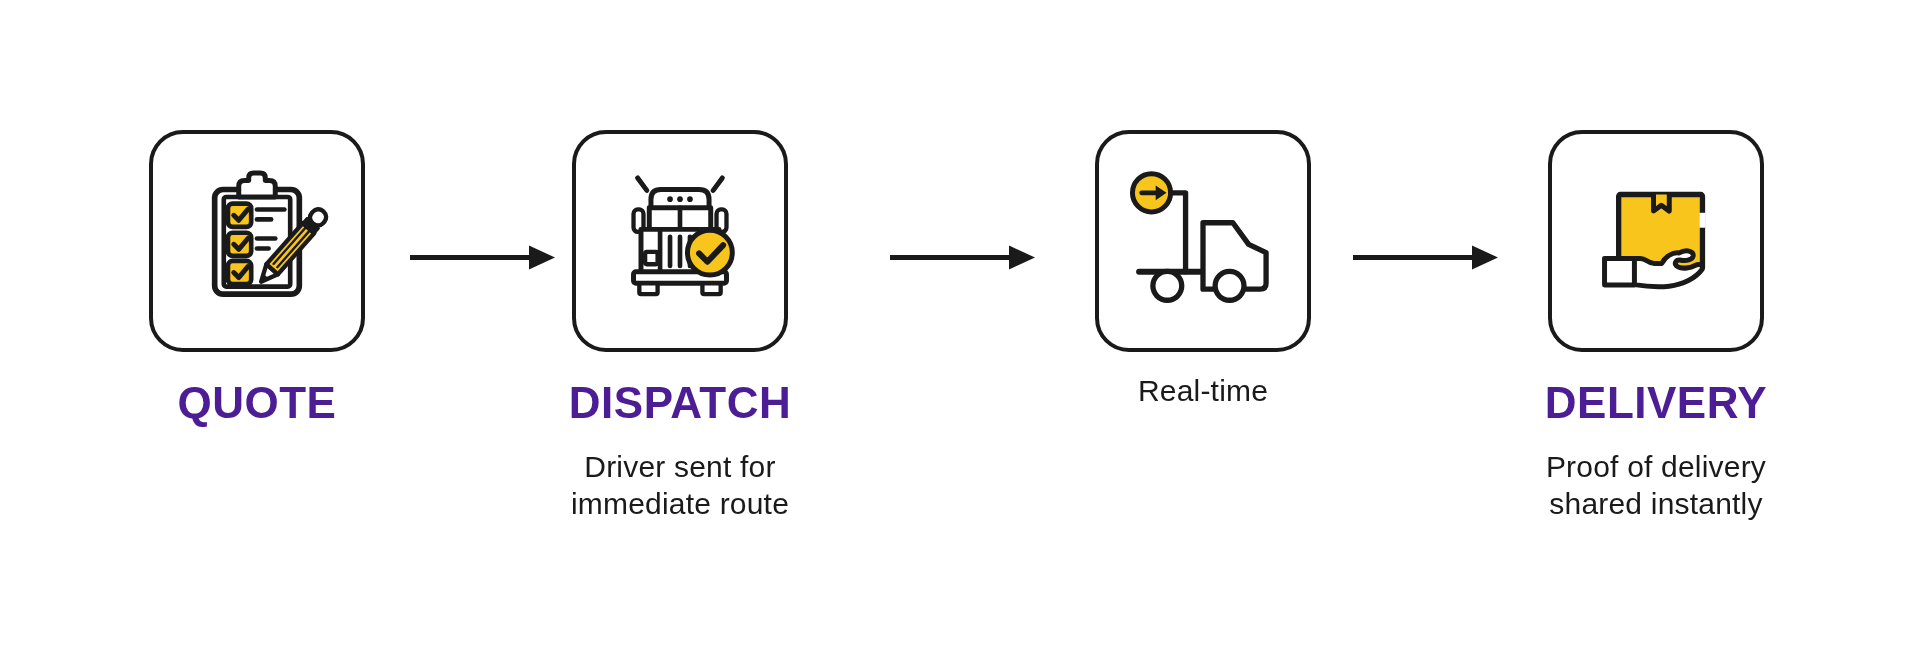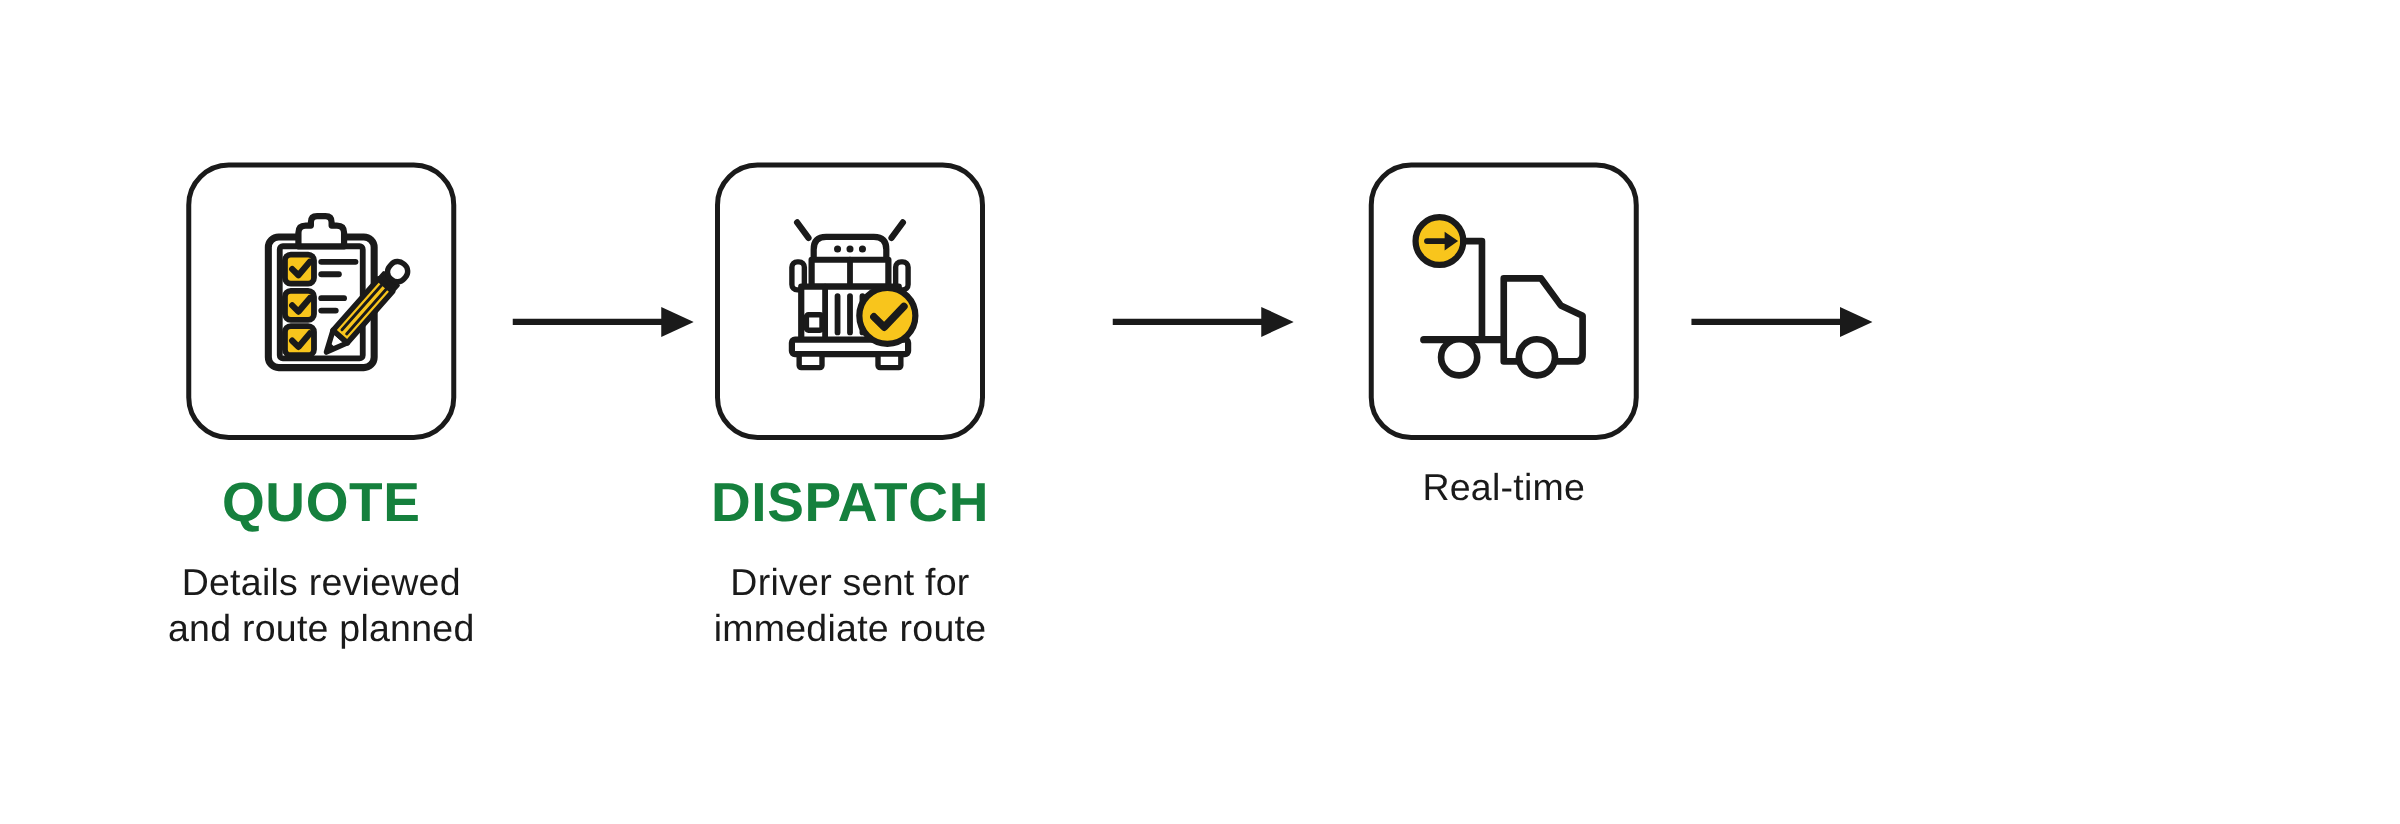--- a/index.html
+++ b/index.html
@@ -29,21 +29,21 @@
     border-radius:34px;
     background:#ffffff;
     display:flex;align-items:center;justify-content:center;
   }
   .card svg{display:block;}
   .title{
     margin:26px 0 0 0;
     font-size:44px;
     font-weight:700;
     letter-spacing:.5px;
-    color:#15803d;
+    color:#4c1d95;
   }
   .desc{
     margin:20px 0 0 0;
     font-size:30px;
     line-height:37px;
     letter-spacing:.2px;
     color:var(--ink);
     font-weight:400;
   }
   .arrow{
@@ -85,24 +85,20 @@
             <rect x="10" y="-4.6" width="33" height="9.2" fill="var(--accent)" stroke-width="2.6"></rect>
             <line x1="13" y1="-1.5" x2="43" y2="-1.5" stroke-width="1.4"></line>
             <line x1="13" y1="1.5" x2="43" y2="1.5" stroke-width="1.4"></line>
             <rect x="43" y="-4.6" width="4" height="9.2" fill="var(--ink)" stroke-width="1.6"></rect>
             <rect x="47" y="-4.6" width="9.5" height="9.2" rx="4.2" fill="#fff" stroke-width="2.6"></rect>
           </g>
         </g>
       </svg>
     </div>
     <h2 class="title">QUOTE</h2>
-    <p class="desc">
-      <span>Details reviewed</span><br>
-      <span>and route planned</span>
-    </p>
   </section>
 
   <svg class="arrow" style="left:410px" width="145" height="31" viewBox="0 0 145 31">
     <line x1="0" y1="15.5" x2="122" y2="15.5" stroke="var(--ink)" stroke-width="5"></line>
     <polygon points="119,3.5 145,15.5 119,27.5" fill="var(--ink)"></polygon>
   </svg>
 
   <section class="step" style="left:510px">
     <div class="card">
       <svg width="166" height="166" viewBox="0 0 100 100">
@@ -177,14 +173,43 @@
     <p class="desc">
       <span>Real-time</span><br>
     </p>
   </section>
 
   <svg class="arrow" style="left:1353px" width="145" height="31" viewBox="0 0 145 31">
     <line x1="0" y1="15.5" x2="122" y2="15.5" stroke="var(--ink)" stroke-width="5"></line>
     <polygon points="119,3.5 145,15.5 119,27.5" fill="var(--ink)"></polygon>
   </svg>
 
+  <section class="step" style="left:1486px">
+    <div class="card">
+      <svg width="166" height="166" viewBox="0 0 100 100">
+        <g fill="none" stroke="var(--ink)" stroke-linecap="round" stroke-linejoin="round">
+
+          <rect x="27.5" y="22" width="50.5" height="44.5" rx="1" fill="var(--accent)" stroke-width="3.2"></rect>
+          <path d="M48.5,22 V32 L53.2,28.5 L58,32 V22" fill="var(--accent)" stroke-width="3"></path>
+          <rect x="76.2" y="33" width="3.6" height="9" fill="#fff" stroke="none"></rect>
+
+          <path d="M37,60.5 H19 V76.5 H37" fill="#fff" stroke-width="3"></path>
+
+          <path d="M37,60.5 L40.5,60.5 C44.5,60.5 44.5,63.5 49,63.5 L53.5,63.5
+                   C55.5,59.5 60,56.5 64,57.2
+                   C68,54.8 72.8,56 72.4,59
+                   C72,61.4 68,62.2 65.2,61.6
+                   C61.8,61 60.2,64 63.2,65.6
+                   C66.2,67.2 70.8,66.2 73.8,64.6
+                   C76.4,63.4 78.8,64.8 77.8,67
+                   C74,72.4 66,76.4 58,77.2
+                   C50,78 44,77.4 37,76.3 Z" fill="#fff" stroke-width="3"></path>
+        </g>
+      </svg>
+    </div>
+    <h2 class="title">DELIVERY</h2>
+    <p class="desc">
+      <span>Proof of delivery</span><br>
+      <span>shared instantly</span>
+    </p>
+  </section>
 
 </div>
 
 </body></html>

